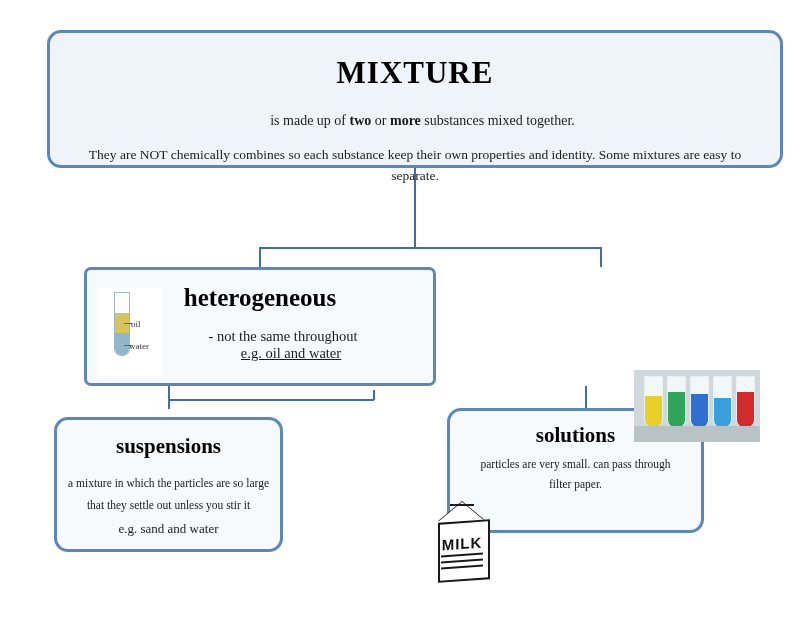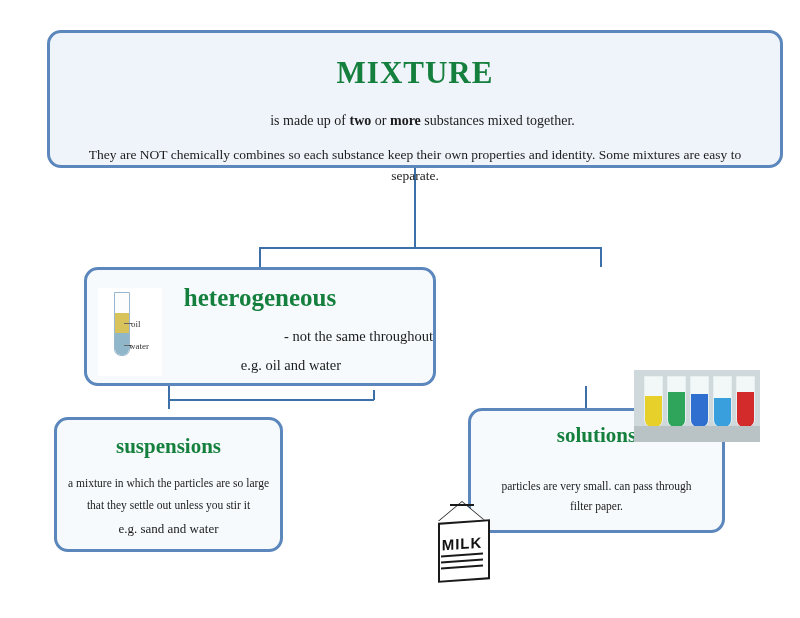--- a/index.html
+++ b/index.html
@@ -31,21 +31,21 @@
     border: 3px solid #5b87bd;
     border-radius: 14px;
     background: #eff4fb;
     text-align: center;
   }
   .box.white { background: #f7fafd; }
 
   .title {
     font-family: "Liberation Serif", serif;
     font-weight: bold;
-    color: #15803d;
+    color: #000000;
   }
 
   .body-text {
     font-family: "Liberation Serif", serif;
     color: #1b1b1b;
   }
 
   
   #mixture-box {
     left: 47px;
@@ -71,35 +71,35 @@
     padding: 0 28px;
   }
   #mixture-box b { font-weight: bold; }
 
   
   #hetero-box {
     left: 84px;
     top: 267px;
     width: 352px;
     height: 119px;
+    border-radius: 7px;
   }
   #hetero-box .title {
     font-size: 25px;
     margin-top: 14px;
   }
   #hetero-box .sub1 {
     font-size: 14.5px;
     margin-top: 16px;
     padding-left: 46px;
-    text-align: right;
   }
   #hetero-box .sub2 {
     font-size: 14.5px;
-    margin-top: 12px;
     padding-left: 62px;
+    text-decoration: underline;
   }
 
   
   #homo-box {
     left: 443px;
     top: 267px;
     width: 316px;
     height: 119px;
   }
   #homo-box .title {
@@ -154,32 +154,32 @@
     line-height: 1.55;
     padding: 0 8px;
   }
   #coll-box .eg {
     font-size: 11.5px;
     margin-top: 14px;
   }
 
   
   #sol-box {
-    left: 468px;
+    left: 447px;
     top: 408px;
     width: 257px;
     height: 125px;
   }
   #sol-box .title {
     font-size: 21px;
     margin-top: 12px;
   }
   #sol-box .desc {
     font-size: 11.5px;
-    margin-top: 28px;
+    margin-top: 6px;
     line-height: 1.75;
     padding: 0 22px;
   }
   #sol-box .eg {
     font-size: 11.5px;
     margin-top: 8px;
   }
 
   
   .illus { position: absolute; }

